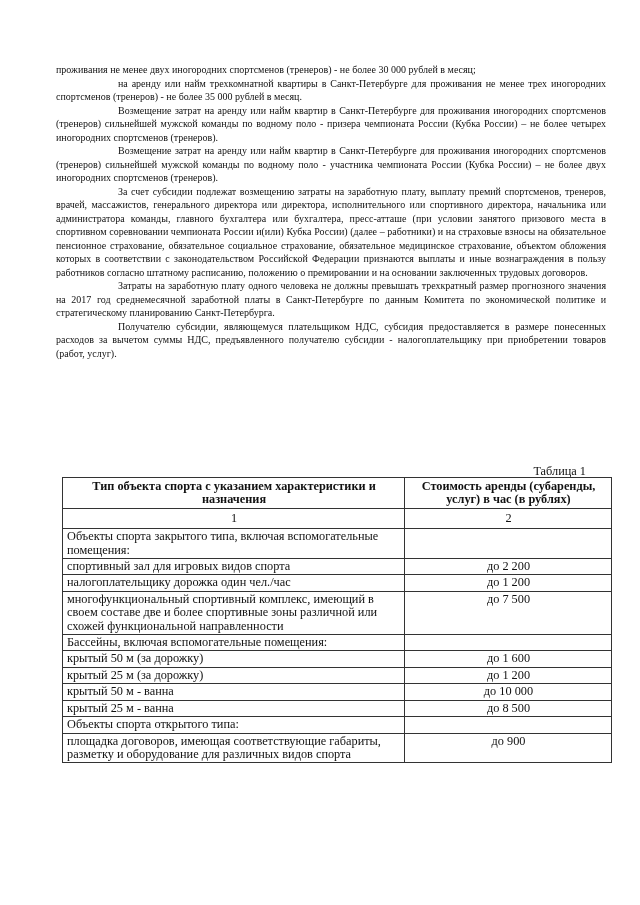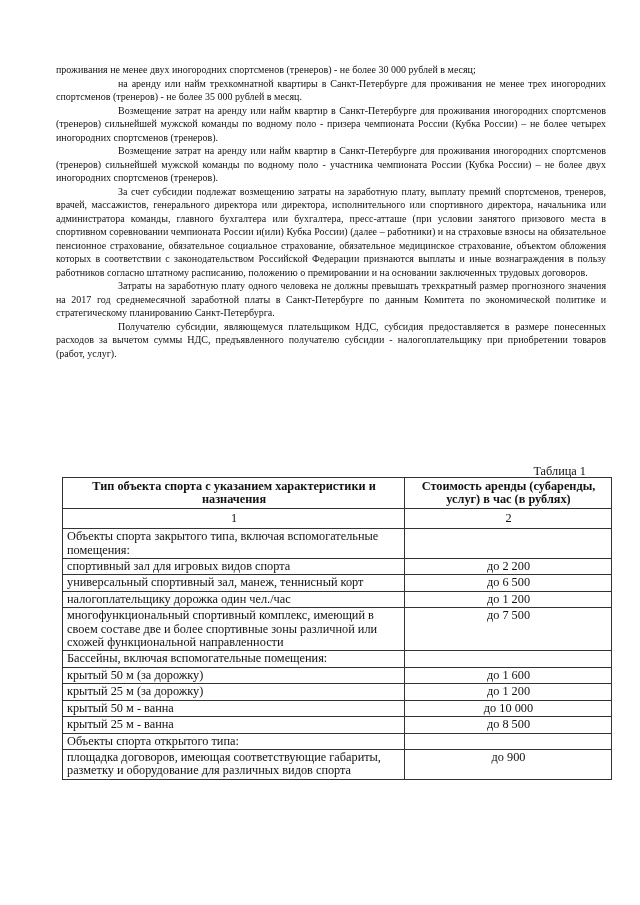--- a/index.html
+++ b/index.html
@@ -44,24 +44,20 @@
   </tr>
   <tr>
         <td>Объекты спорта закрытого типа, включая вспомогательные помещения:</td>
         <td class="c2"></td>
       </tr>
   <tr>
         <td>спортивный зал для игровых видов спорта</td>
         <td class="c2">до 2 200</td>
       </tr>
   <tr>
-        <td>универсальный спортивный зал, манеж, теннисный корт</td>
-        <td class="c2">до 6 500</td>
-      </tr>
-  <tr>
         <td>налогоплательщику дорожка один чел./час</td>
         <td class="c2">до 1 200</td>
       </tr>
   <tr>
         <td>многофункциональный спортивный комплекс, имеющий в своем составе две и более спортивные зоны различной или схожей функциональной направленности</td>
         <td class="c2">до 7 500</td>
       </tr>
   <tr>
         <td>Бассейны, включая вспомогательные помещения:</td>
         <td class="c2"></td>

